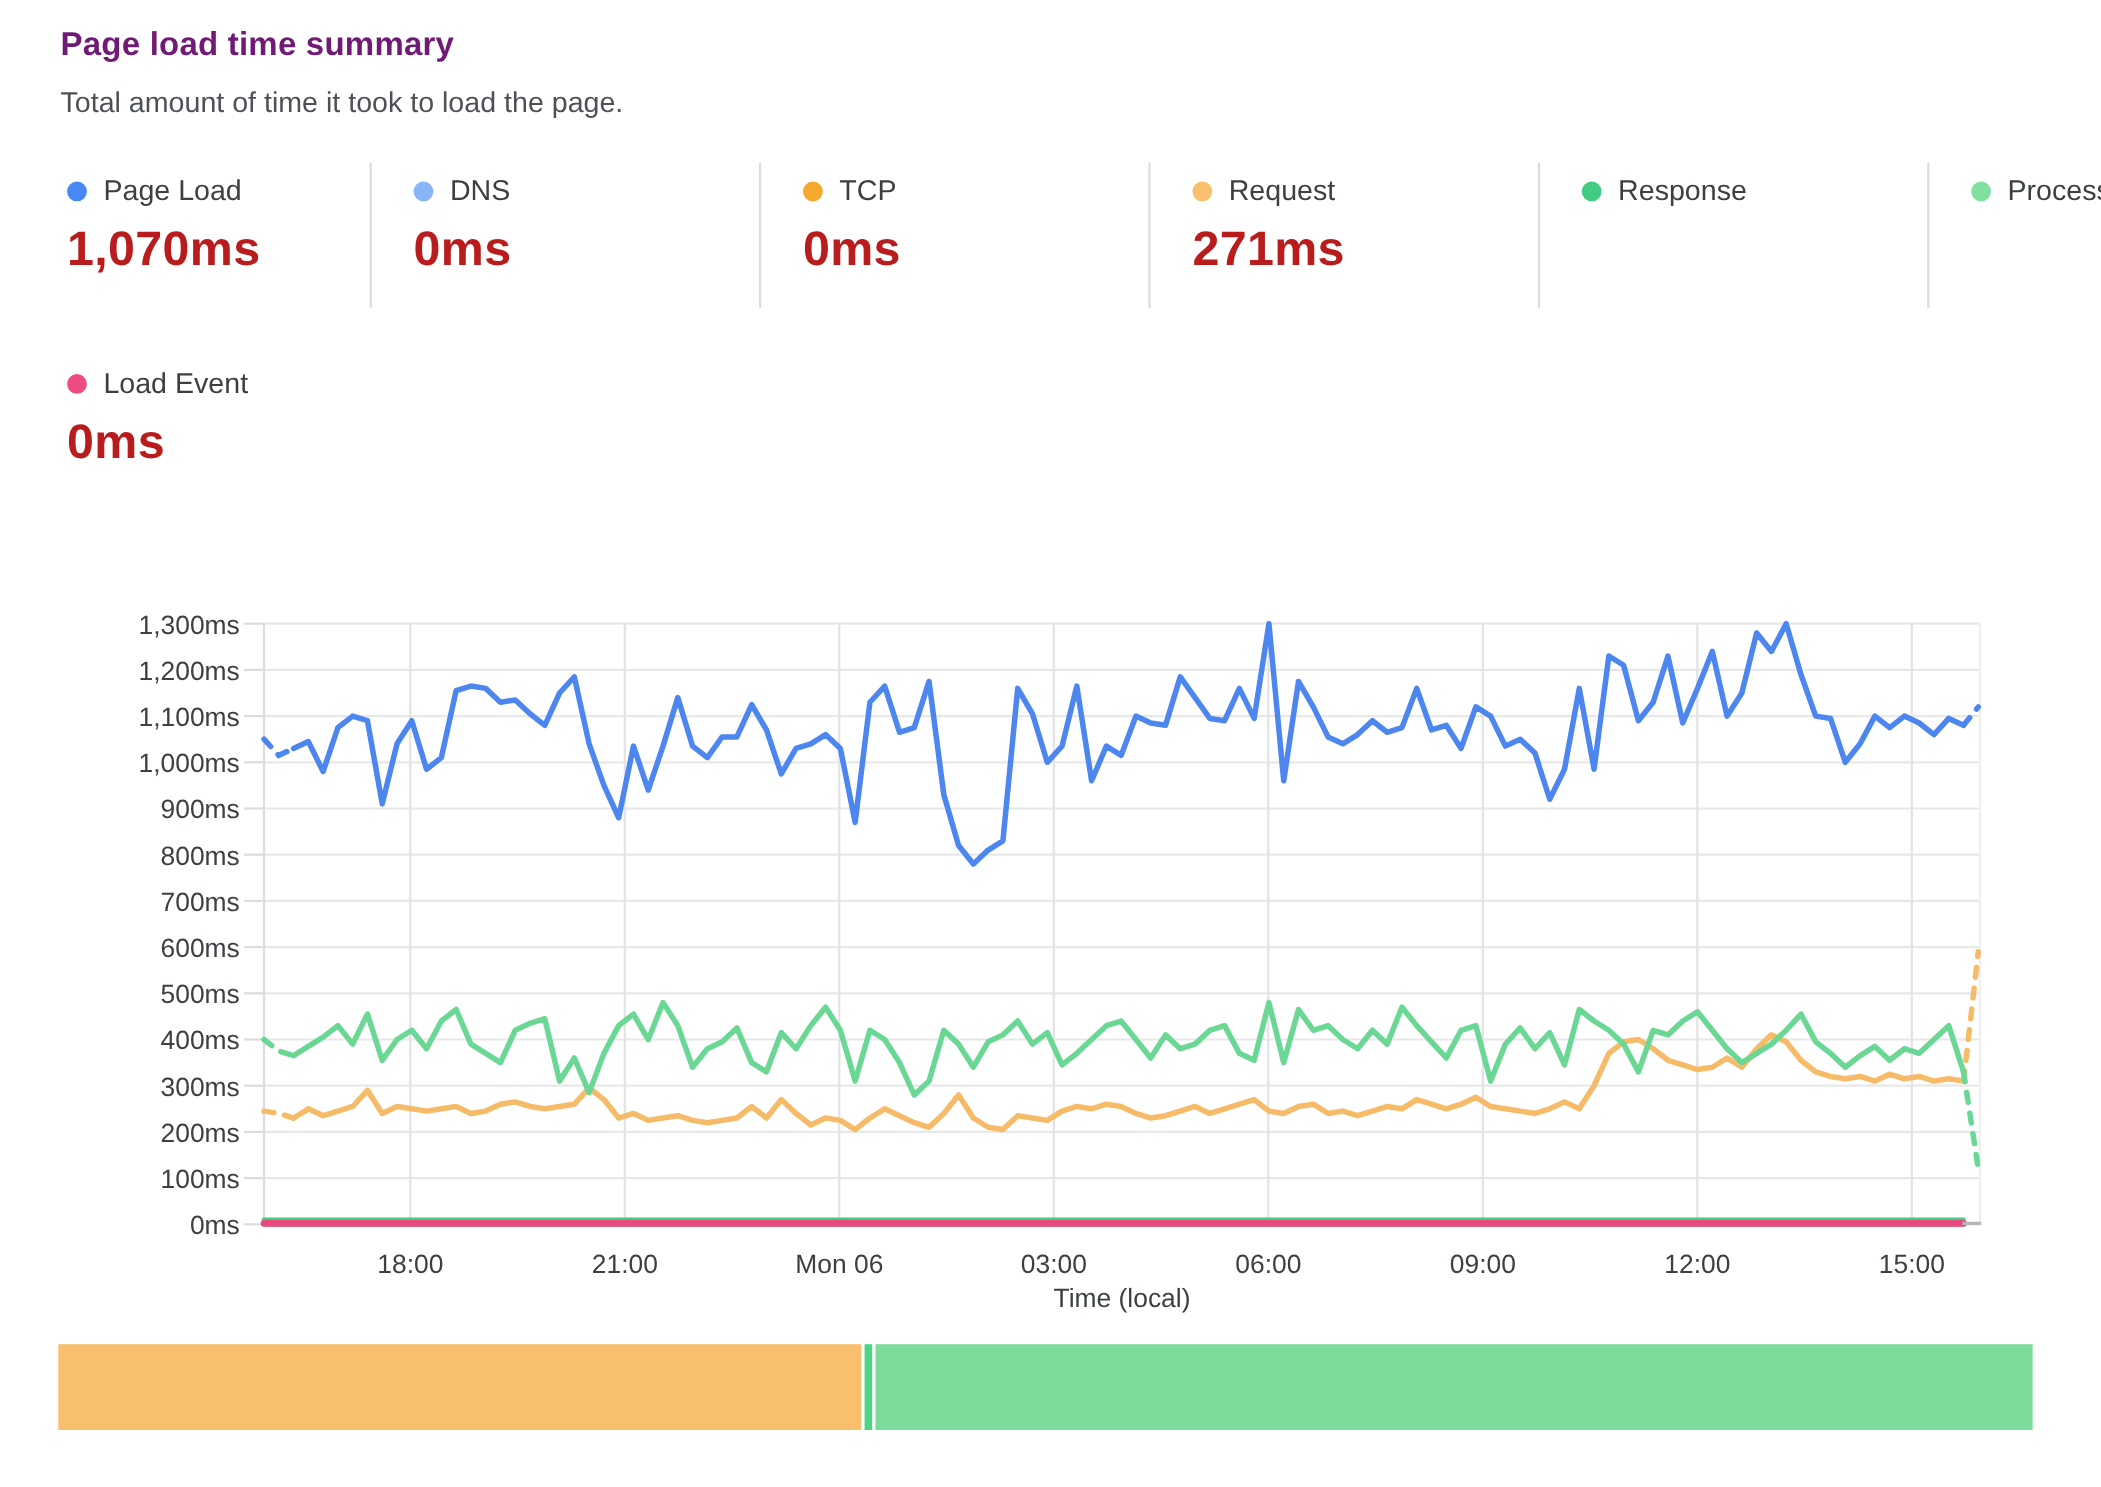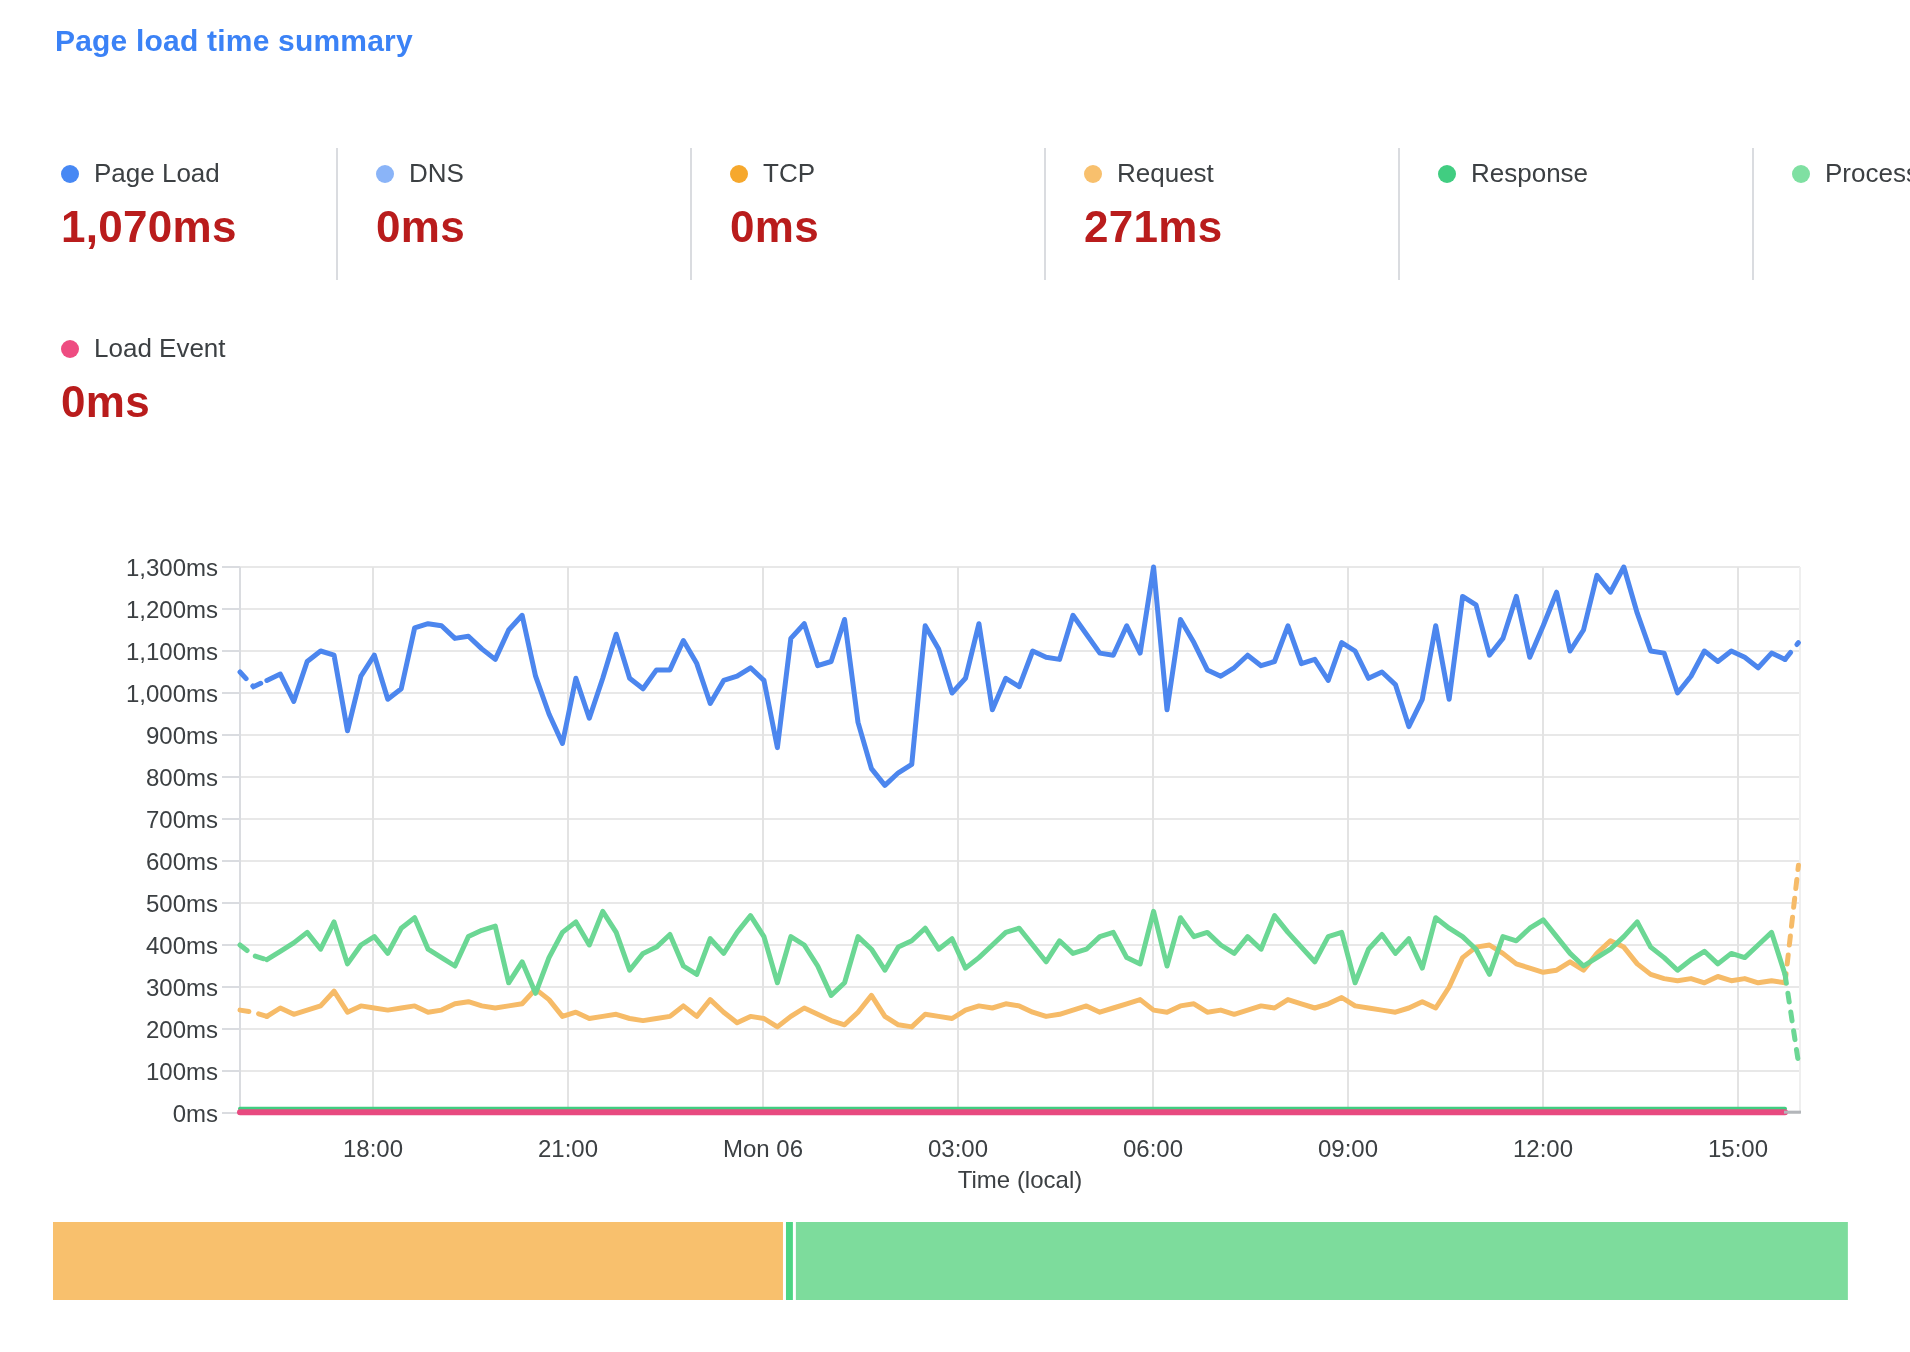--- a/index.html
+++ b/index.html
@@ -1,21 +1,21 @@
 <!DOCTYPE html>
 <html><head>
 <meta charset="utf-8">
 <style>
   html,body{margin:0;padding:0;}
   body{
     width:1910px;height:1352px;position:relative;background:#ffffff;
     font-family:"Liberation Sans", sans-serif;color:#202124;overflow:hidden;
   }
   .header{position:absolute;top:24px;left:55px;}
-  .page-title{font-size:30px;font-weight:700;color:#3b82f6;letter-spacing:.2px;}
+  .page-title{font-size:30px;font-weight:700;color:#701a75;letter-spacing:.2px;}
   .page-subtitle{font-size:26px;font-weight:400;color:#4d5156;margin-top:20px;}
   .summary-row{position:absolute;left:55px;display:flex;}
   .summary-row.row1{top:148px;}
   .summary-row.row2{top:323px;}
   .summary-cell{
     width:354px;box-sizing:border-box;padding:10px 0 28px 38px;
     border-left:2px solid #dadce0;
   }
   .summary-cell.first{border-left:none;padding-left:6px;width:281px;}
   .cell-top{display:flex;align-items:center;}
@@ -23,20 +23,21 @@
   .cell-label{font-size:26px;color:#3c4043;margin-left:15px;white-space:nowrap;}
   .cell-value{font-size:44px;font-weight:700;color:#b91c1c;margin-top:13px;letter-spacing:.3px;}
   .chart-wrap{position:absolute;top:440px;left:0;}
   svg text{font-family:"Liberation Sans", sans-serif;}
 </style>
 </head>
 <body>
 
 <div class="header">
   <div class="page-title">Page load time summary</div>
+  <div class="page-subtitle">Total amount of time it took to load the page.</div>
 </div>
 
 <div class="summary-row row1">
   <div class="summary-cell first">
     <div class="cell-top">
       <span class="dot" style="background-color: rgb(71, 136, 244);"></span>
       <span class="cell-label">Page Load</span>
     </div>
     <div class="cell-value">1,070ms</div>
   </div>

